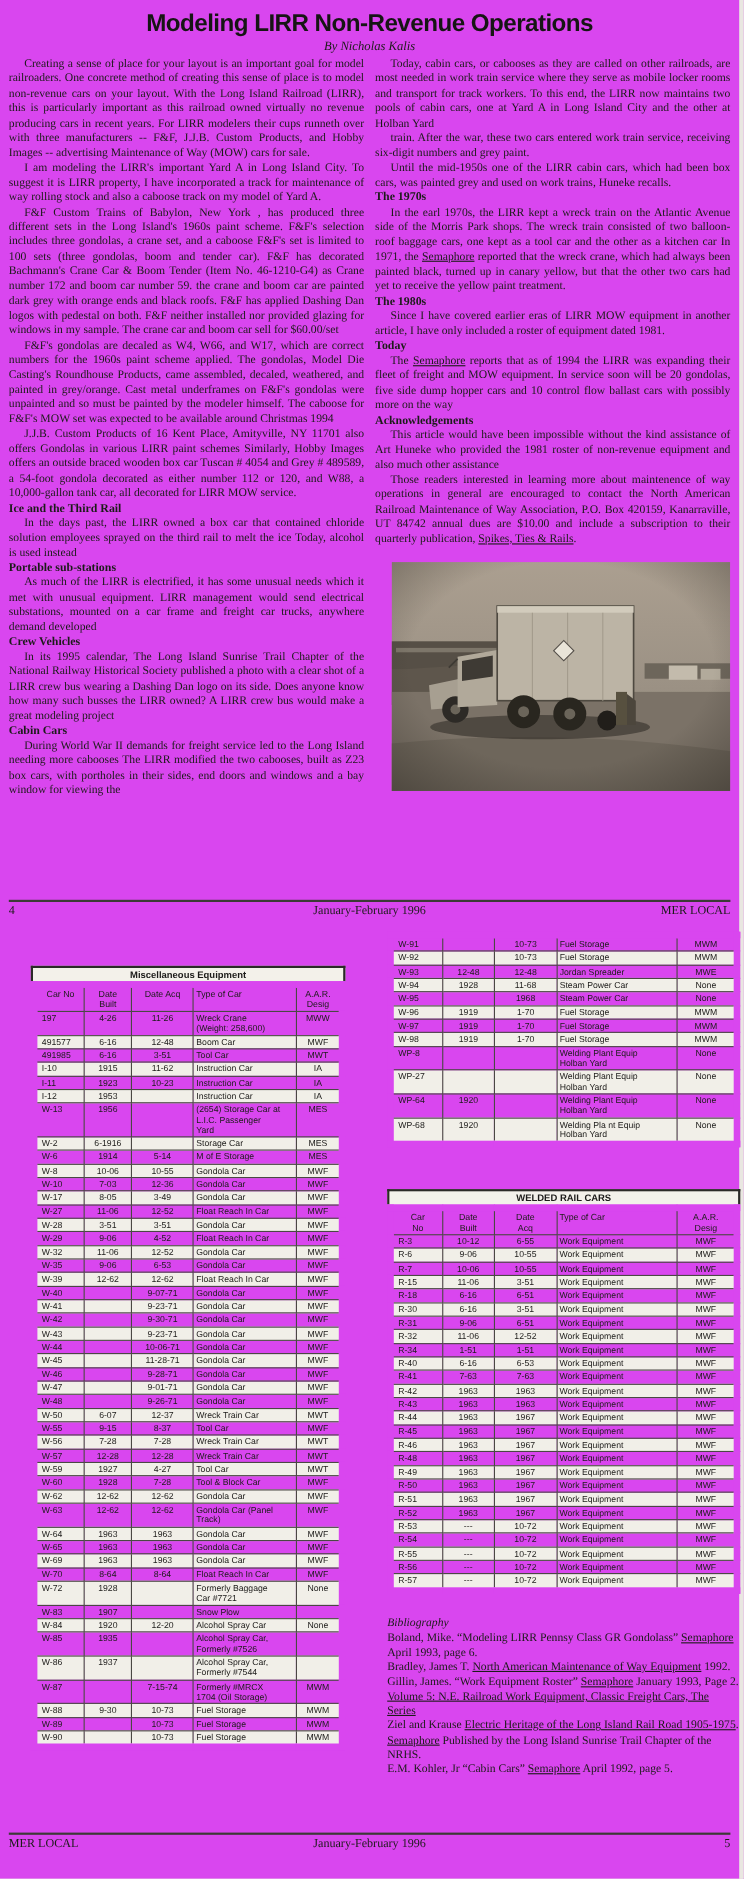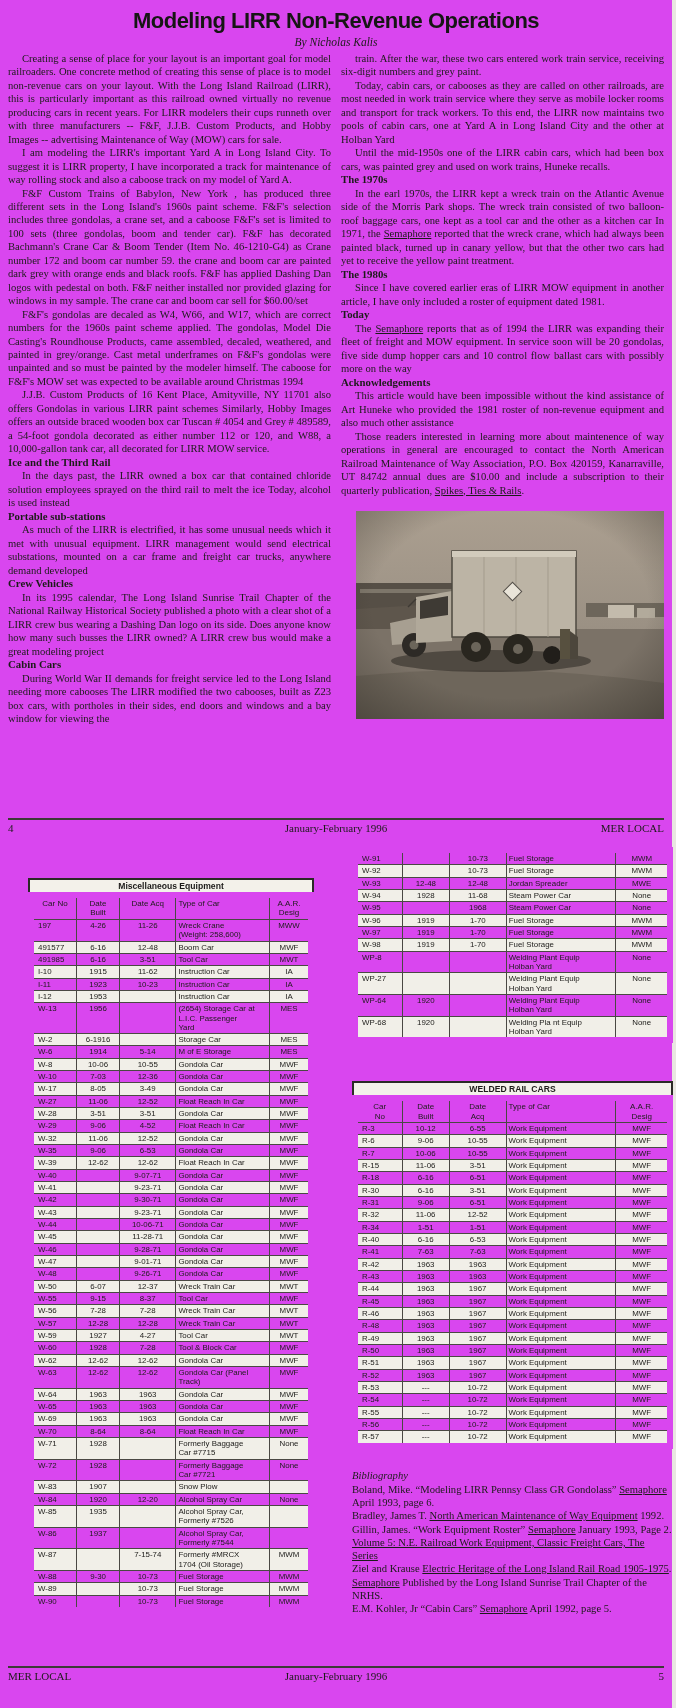--- a/index.html
+++ b/index.html
@@ -71,22 +71,22 @@
           <p class="para"><span>In the days past, the LIRR owned a box car that contained chloride solution employees sprayed on the third rail to melt the ice   Today, alcohol is used instead</span></p>
           <h3 class="subhead"><span>Portable sub-stations</span></h3>
           <p class="para"><span>As much of the LIRR is electrified, it has some unusual needs which it met with unusual equipment.  LIRR management would send electrical substations, mounted on a car frame and freight car trucks, anywhere demand developed</span></p>
           <h3 class="subhead"><span>Crew Vehicles</span></h3>
           <p class="para"><span>In its 1995 calendar, The Long Island Sunrise Trail Chapter of the National Railway Historical Society published a photo with a clear shot of a LIRR crew bus wearing a Dashing Dan logo on its side.   Does anyone know how many such busses the LIRR owned? A LIRR crew bus would make a great modeling project</span></p>
           <h3 class="subhead"><span>Cabin Cars</span></h3>
           <p class="para"><span>During World War II demands for freight service led to the Long Island needing more cabooses  The LIRR modified the two cabooses, built as Z23 box cars, with portholes in their sides, end doors and windows and a bay window for viewing the</span></p>
         </div>
       <div class="col">
         <div>
+            <p class="para"><span>Today, cabin cars, or cabooses as they are called on other railroads, are most needed in work train service where they serve as mobile locker rooms and transport for track workers.  To this end, the LIRR now maintains two pools of cabin cars, one at Yard A in Long Island City and the other at Holban Yard</span></p>
             <p class="para"><span>train.  After the war, these two cars entered work train service, receiving six-digit numbers and grey paint.</span></p>
-            <p class="para"><span>Today, cabin cars, or cabooses as they are called on other railroads, are most needed in work train service where they serve as mobile locker rooms and transport for track workers.  To this end, the LIRR now maintains two pools of cabin cars, one at Yard A in Long Island City and the other at Holban Yard</span></p>
             <p class="para"><span>Until the mid-1950s one of the LIRR cabin cars, which had been box cars, was painted grey and used on work trains, Huneke recalls.</span></p>
             <h3 class="subhead"><span>The 1970s</span></h3>
             <p class="para"><span>In the earl 1970s, the LIRR kept a wreck train on the Atlantic Avenue side of the Morris Park shops.  The wreck train consisted of two balloon-roof baggage cars, one kept as a tool car and the other as a kitchen car   In 1971, the </span><span class="u">Semaphore</span><span> reported that the wreck crane, which had always been painted black, turned up in canary yellow, but that the other two cars had yet to receive the yellow paint treatment.</span></p>
             <h3 class="subhead"><span>The 1980s</span></h3>
             <p class="para"><span>Since I have covered earlier eras of LIRR MOW equipment in another article, I have only included a roster of equipment dated 1981.</span></p>
             <h3 class="subhead"><span>Today</span></h3>
             <p class="para"><span>The </span><span class="u">Semaphore</span><span> reports that as of 1994 the LIRR was expanding their fleet of freight and MOW equipment.  In service soon will be 20 gondolas, five side dump hopper cars and 10 control flow ballast cars with possibly more on the way</span></p>
             <h3 class="subhead"><span>Acknowledgements</span></h3>
             <p class="para"><span>This article would have been impossible without the kind assistance of Art Huneke who provided the 1981 roster of non-revenue equipment and also much other assistance</span></p>
             <p class="para"><span>Those readers interested in learning more about maintenence of way operations in general are encouraged to contact the North American Railroad Maintenance of Way Association, P.O. Box 420159, Kanarraville, UT 84742   annual dues are $10.00 and include a subscription to their quarterly publication, </span><span class="u">Spikes, Ties &amp; Rails</span><span>.</span></p>
@@ -455,28 +455,20 @@
               <td class="c4">MWF</td>
             </tr>
             <tr>
               <td class="c0">W-70</td>
               <td class="c1">8-64</td>
               <td class="c2">8-64</td>
               <td class="c3">Float Reach In Car</td>
               <td class="c4">MWF</td>
             </tr>
             <tr>
-              <td class="c0">W-71</td>
-              <td class="c1">1928</td>
-              <td class="c2"></td>
-              <td class="c3">Formerly Baggage
-Car #7715</td>
-              <td class="c4">None</td>
-            </tr>
-            <tr>
               <td class="c0">W-72</td>
               <td class="c1">1928</td>
               <td class="c2"></td>
               <td class="c3">Formerly Baggage
 Car #7721</td>
               <td class="c4">None</td>
             </tr>
             <tr>
               <td class="c0">W-83</td>
               <td class="c1">1907</td>

